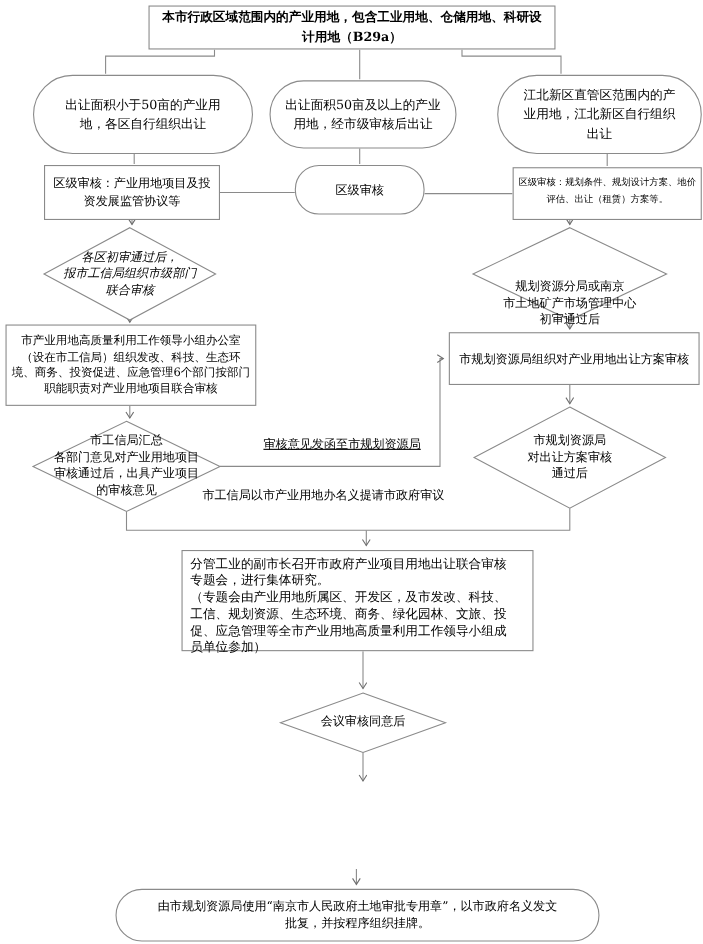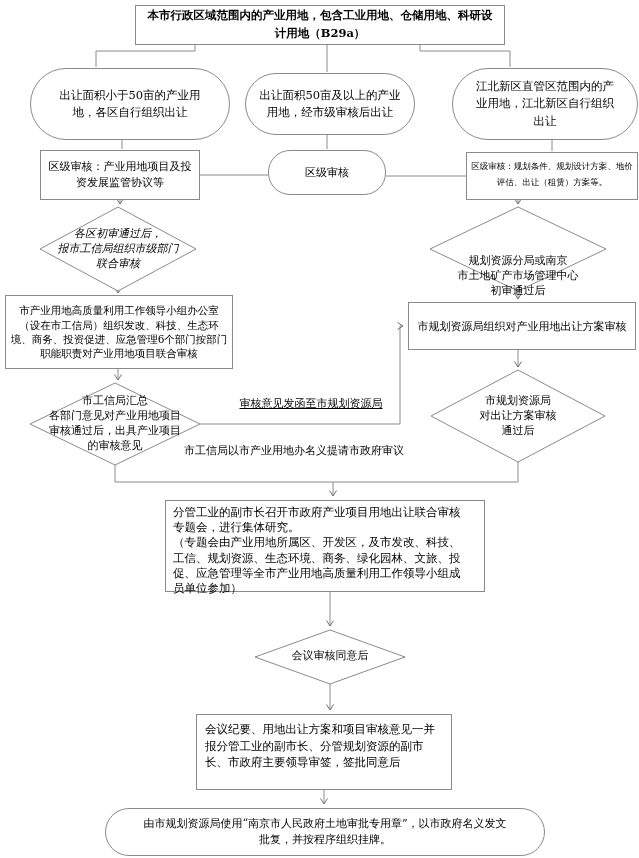--- a/index.html
+++ b/index.html
@@ -130,20 +130,17 @@
 
   <div class="node bordered n-box-meeting">分管工业的副市长召开市政府产业项目用地出让联合审核
 专题会，进行集体研究。
 （专题会由产业用地所属区、开发区，及市发改、科技、
 工信、规划资源、生态环境、商务、绿化园林、文旅、投
 促、应急管理等全市产业用地高质量利用工作领导小组成
 员单位参加）</div>
 
   <div class="dtext t-dm">会议审核同意后</div>
 
-  <div class="node bordered n-box-minutes">会议纪要、用地出让方案和项目审核意见一并
-报分管工业的副市长、分管规划资源的副市
-长、市政府主要领导审签，签批同意后</div>
 
   <div class="node bordered flexc n-terminal">由市规划资源局使用“南京市人民政府土地审批专用章”，以市政府名义发文
 批复，并按程序组织挂牌。</div>
 
 </div>
 
 </body></html>

